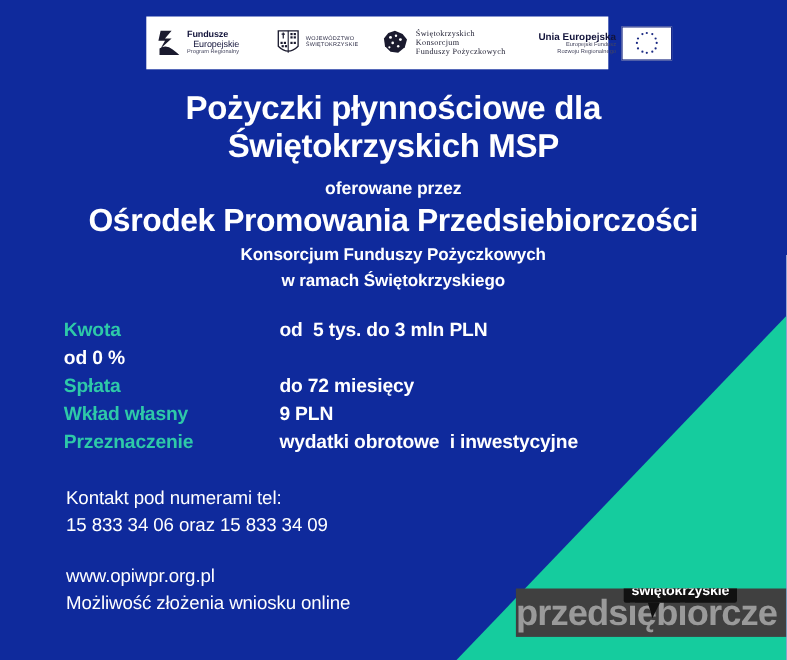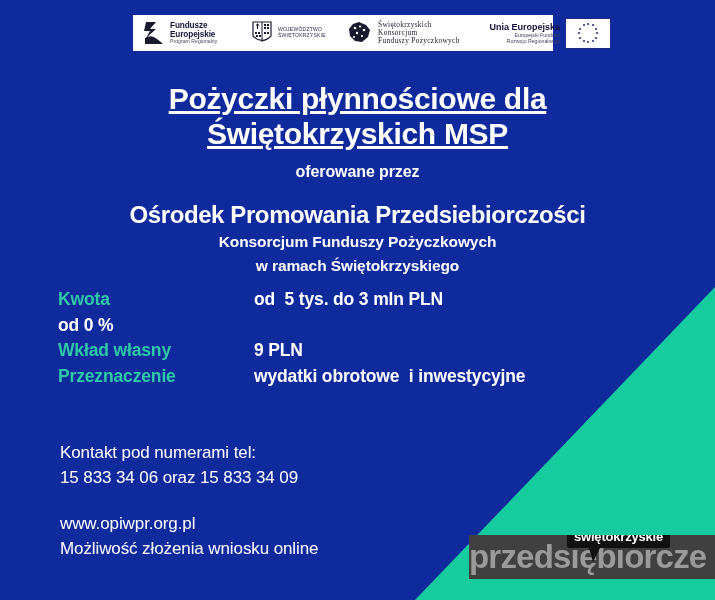--- a/index.html
+++ b/index.html
@@ -26,21 +26,21 @@
     z-index: 1;
     pointer-events: none;
   }
 
   
   .logobar {
     position: absolute;
     left: 133px;
     top: 15px;
     width: 420px;
-    height: 36px;
+    height: 48px;
     background: #ffffff;
     z-index: 5;
     display: flex;
     align-items: center;
     box-sizing: border-box;
     padding: 0 6px;
   }
   .logo-cell {
     display: flex;
     align-items: center;
@@ -52,21 +52,21 @@
   .logo-cell.skfp { width: 126px; }
   .logo-cell.ue   { width: 138px; justify-content: flex-end; padding-right: 2px; }
 
   .logo-mark { flex: 0 0 auto; margin-right: 5px; }
   .logo-text {
     color: #12133a;
     line-height: 1.12;
     font-family: "Liberation Sans", sans-serif;
   }
   .logo-text .l1 { font-size: 8.2px; font-weight: bold; display: block; letter-spacing: -0.1px; }
-  .logo-text .l2 { font-size: 8.2px; font-weight: bold; display: block; letter-spacing: -0.1px; }
+  .logo-text .l2 { font-size: 8.2px; font-weight: normal; display: block; letter-spacing: -0.1px; text-align: right; }
   .logo-text .l3 { font-size: 5.1px; font-weight: normal; display: block; color: #45465f; letter-spacing: 0.05px; }
 
   .logo-text.serif { font-family: "Liberation Serif", serif; }
   .logo-text.serif .s1,
   .logo-text.serif .s2 { font-size: 7.4px; display: block; letter-spacing: 0.3px; color: #1a1a2e; }
 
   .logo-text.tiny .t1,
   .logo-text.tiny .t2 { font-size: 5.0px; display: block; letter-spacing: 0.25px; color: #2a2a44; font-weight: normal; }
 
   .ue-text { text-align: right; margin-right: 5px; }
@@ -93,45 +93,45 @@
     left: 0; top: 82px;
     width: 715px;
     text-align: center;
     z-index: 4;
     color: #ffffff;
     font-weight: bold;
     font-size: 30px;
     line-height: 1.16;
     letter-spacing: -0.3px;
   }
-  .headline .l { display: block; text-decoration: underline; }
+  .headline .l { display: block; }
 
   
   .subblock {
     position: absolute;
     left: 0; top: 162px;
     width: 715px;
     text-align: center;
     z-index: 4;
     color: #ffffff;
   }
   .sub-small {
     display: block;
     font-size: 16px;
     font-weight: bold;
     line-height: 1.25;
     letter-spacing: -0.1px;
   }
   .sub-big {
     display: block;
-    font-size: 24px;
+    font-size: 29px;
     font-weight: bold;
     line-height: 1.22;
     letter-spacing: -0.4px;
-    margin-top: 18px;
+    margin-top: 2px;
   }
   .sub-mid {
     display: block;
     font-size: 15.5px;
     font-weight: bold;
     line-height: 1.32;
     letter-spacing: -0.1px;
     margin-top: 3px;
   }
 
@@ -327,20 +327,24 @@
 
   <div class="specs">
     <div class="spec-row">
       <span class="spec-label">Kwota</span>
       <span class="spec-value">od  5 tys. do 3 mln PLN</span>
     </div>
     <div class="spec-row">
       <span class="spec-value">od 0 %</span>
     </div>
     <div class="spec-row">
+      <span class="spec-label">Spłata</span>
+      <span class="spec-value">do 72 miesięcy</span>
+    </div>
+    <div class="spec-row">
       <span class="spec-label">Wkład własny</span>
       <span class="spec-value">9 PLN</span>
     </div>
     <div class="spec-row">
       <span class="spec-label">Przeznaczenie</span>
       <span class="spec-value">wydatki obrotowe  i inwestycyjne</span>
     </div>
   </div>
 
   <div class="contact">

